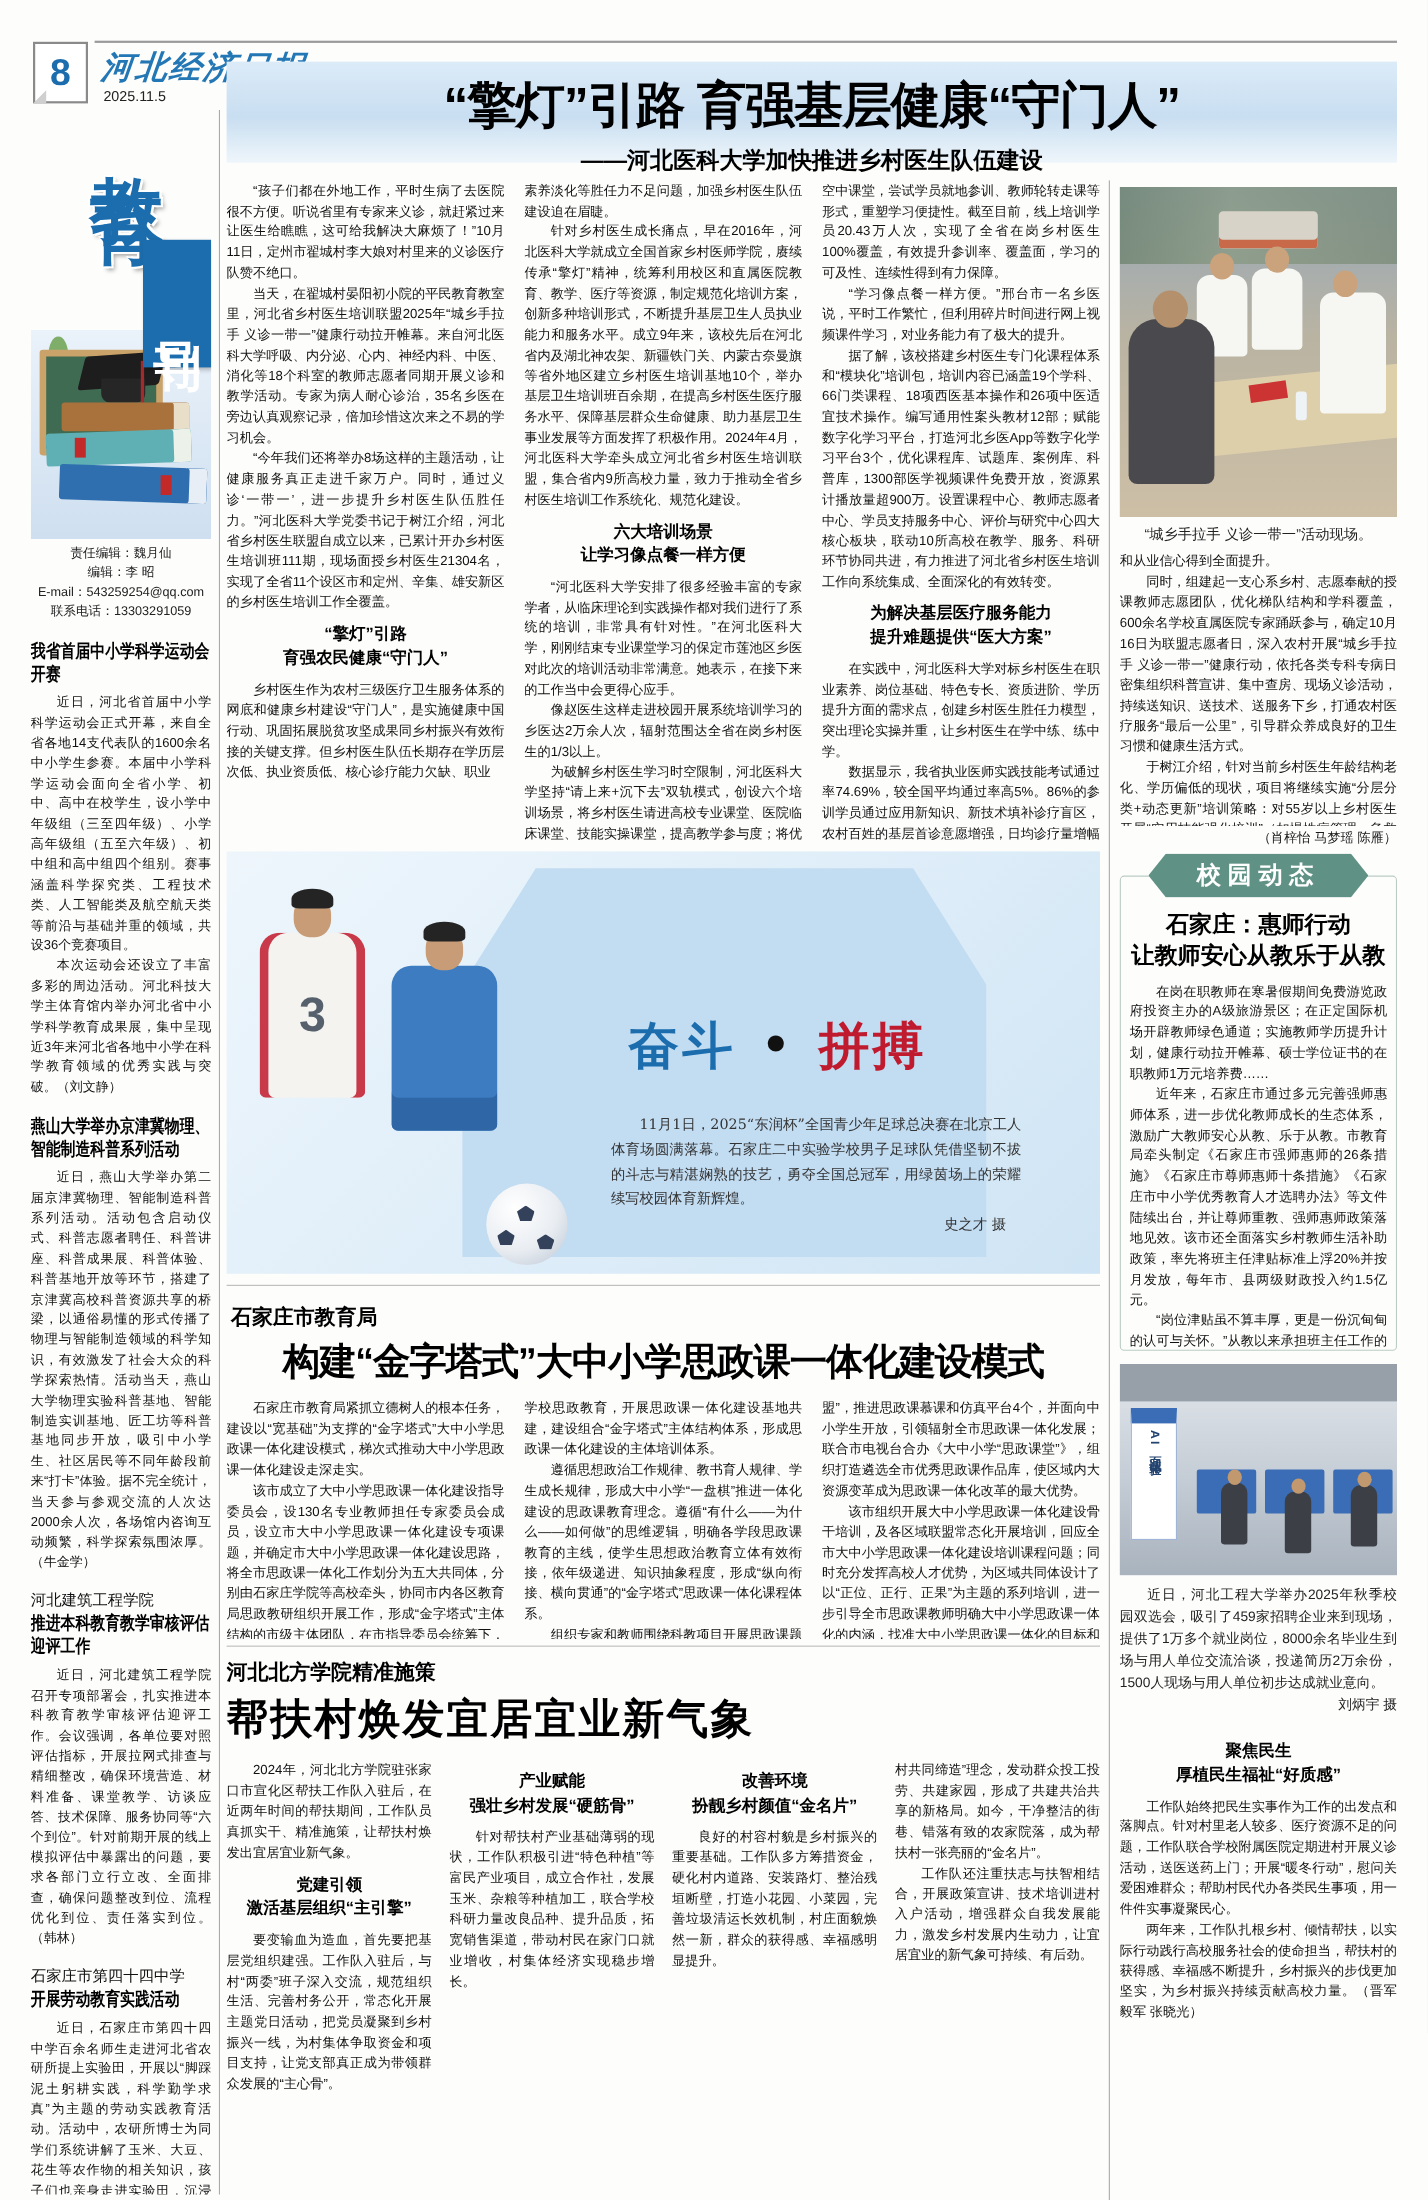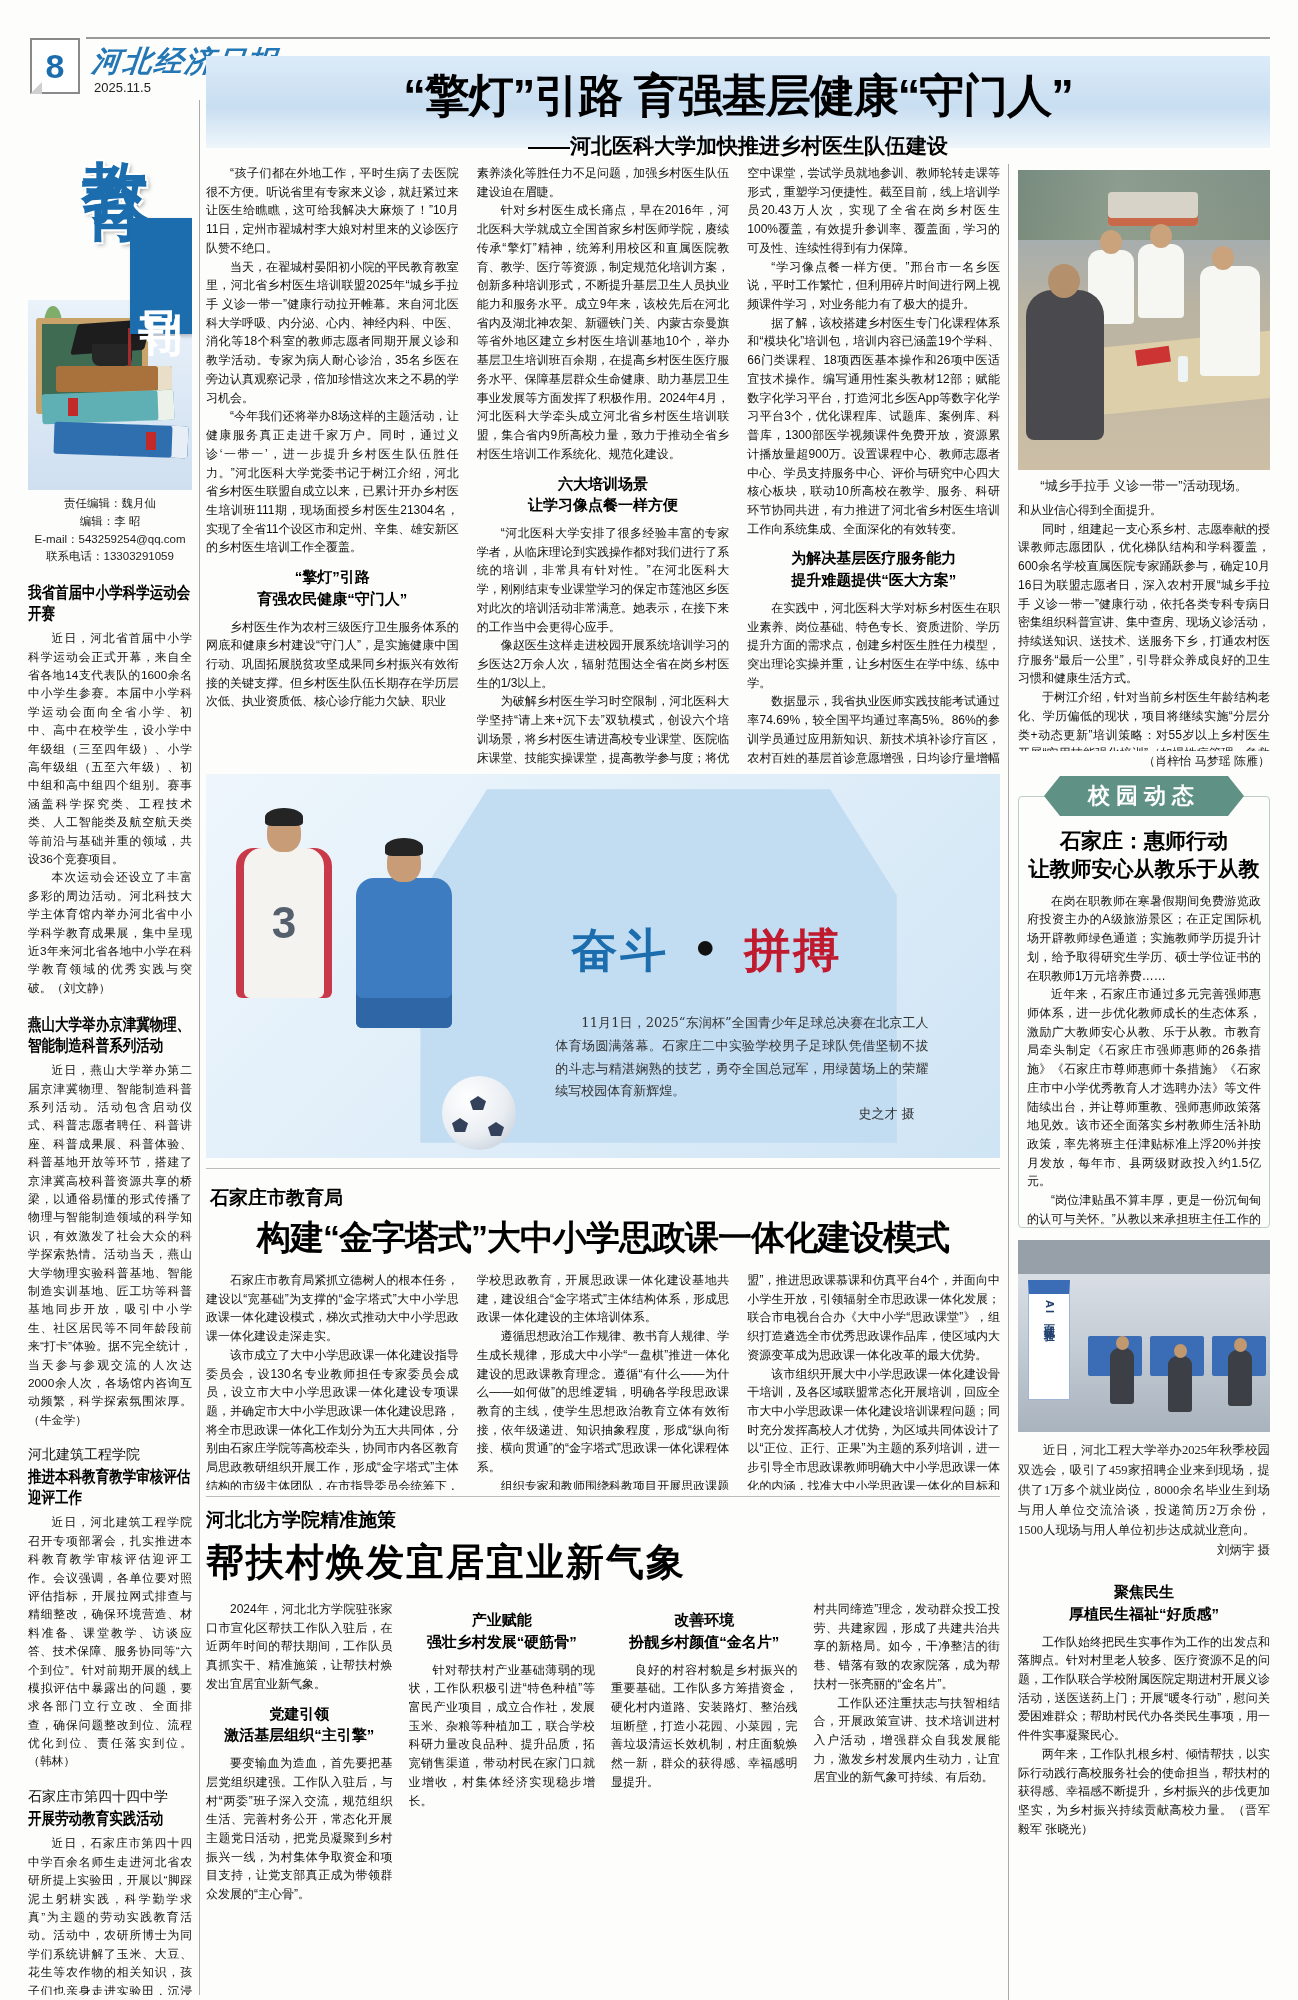--- a/index.html
+++ b/index.html
@@ -137,21 +137,21 @@
 
   .jobfair-photo{ position:relative; width:252px; height:192px; margin-top:12px; overflow:hidden;
                   background:linear-gradient(180deg,#e3e7ec 0%,#c4ccd5 55%,#a9b3bd 100%); }
   .jf-ceiling{ position:absolute; left:0; top:0; width:100%; height:34px; background:#97a0a9; }
   .jf-standee{ position:absolute; left:10px; top:40px; width:42px; height:120px; background:#fff; border:1px solid #9fb4d6;
                border-top:14px solid #3a6db5; display:flex; justify-content:center; padding-top:6px; }
   .jf-standee span{ writing-mode:vertical-rl; font-size:11px; font-weight:bold; color:#23436f; letter-spacing:2px; }
   .jf-booth{ position:absolute; top:96px; width:54px; height:40px; background:#3a6db5; border-radius:2px; }
   .jf-person{ position:absolute; width:24px; height:56px; background:#3c3f46; border-radius:9px 9px 3px 3px; }
   .jf-person:before{ content:""; position:absolute; left:6px; top:-12px; width:13px; height:14px; background:#c2986f; border-radius:50%; }
-  .jobfair-caption{ font-family:Liberation Serif, serif; font-size:12.5px; line-height:1.6; text-align:justify;
+  .jobfair-caption{ font-family:Liberation Sans, sans-serif; font-size:12.5px; line-height:1.6; text-align:justify;
                     text-indent:2em; margin-top:8px; height:124px; overflow:hidden; color:#222; }
   .jm-block{ margin-top:8px; height:420px; overflow:hidden; }
 </style>
 </head>
 <body>
 
 <div class="page">
 
   <div class="top-rule"></div>
   <div class="pagenum-box">
@@ -345,21 +345,21 @@
             <p class="para">于树江介绍，针对当前乡村医生年龄结构老化、学历偏低的现状，项目将继续实施“分层分类+动态更新”培训策略：对55岁以上乡村医生开展“实用技能强化培训”（如慢性病管理、急救实操），对中青年医生推进“学历提升+执业资格转化”计划，力争3年内实现全省10万名乡村医生培训覆盖率100%，执业（助理）医师占比提升至45%以上。</p>
           </div>
         <div class="rail-byline">（肖梓怡  马梦瑶  陈雁）</div>
 
         <div class="campus-wrap">
           <div class="campus-badge">校园动态</div>
           <div class="campus-box">
             <div class="campus-title">石家庄：惠师行动
 让教师安心从教乐于从教</div>
             <div>
-                <p class="para">在岗在职教师在寒暑假期间免费游览政府投资主办的A级旅游景区；在正定国际机场开辟教师绿色通道；实施教师学历提升计划，给予取得研究生学历、硕士学位证书的在职教师1万元培养费……</p>
+                <p class="para">在岗在职教师在寒暑假期间免费游览政府投资主办的A级旅游景区；在正定国际机场开辟教师绿色通道；实施教师学历提升计划，健康行动拉开帷幕、硕士学位证书的在职教师1万元培养费……</p>
                 <p class="para">近年来，石家庄市通过多元完善强师惠师体系，进一步优化教师成长的生态体系，激励广大教师安心从教、乐于从教。市教育局牵头制定《石家庄市强师惠师的26条措施》《石家庄市尊师惠师十条措施》《石家庄市中小学优秀教育人才选聘办法》等文件陆续出台，并让尊师重教、强师惠师政策落地见效。该市还全面落实乡村教师生活补助政策，率先将班主任津贴标准上浮20%并按月发放，每年市、县两级财政投入约1.5亿元。</p>
                 <p class="para">“岗位津贴虽不算丰厚，更是一份沉甸甸的认可与关怀。”从教以来承担班主任工作的藁城区第二中学教师感慨道。（周洪松）</p>
               </div>
           </div>
         </div>
 
         <div class="jobfair-photo">
           <div class="jf-ceiling"></div>
           <div class="jf-standee">
             <span>AI面试体验</span>

